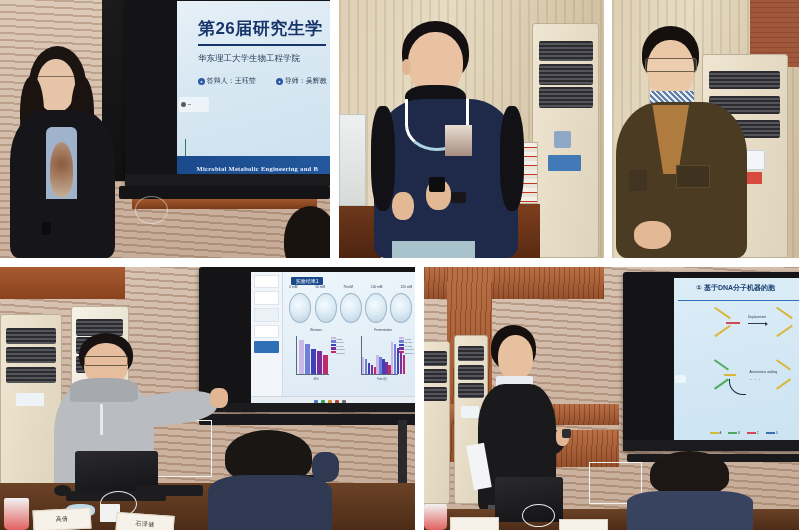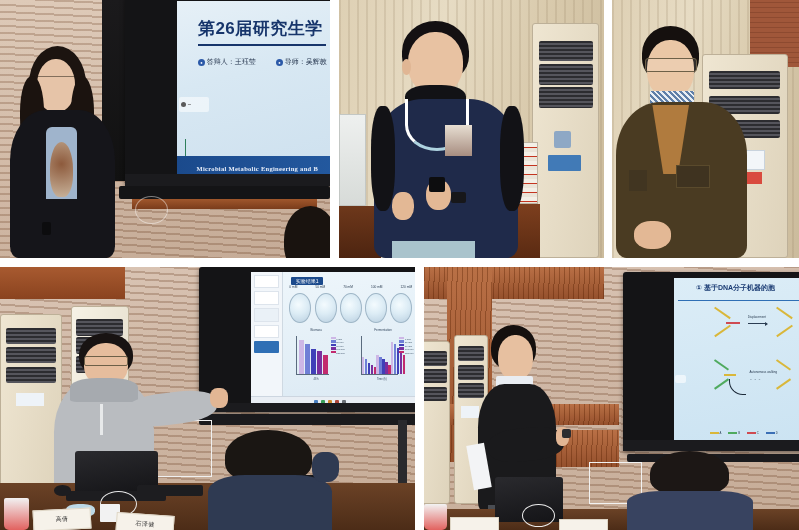--- a/index.html
+++ b/index.html
@@ -73,20 +73,21 @@
     <div style="position:absolute;left:0;top:0;width:32%;height:100%;
       background:repeating-linear-gradient(3deg,rgba(120,80,55,.28) 0 2px,rgba(255,255,255,.06) 2px 7px),linear-gradient(180deg,#dcc7b4,#c9ae99);"></div>
 
     <div style="position:absolute;left:31%;top:0;width:20%;height:70%;background:linear-gradient(180deg,#1b1a1c,#111);"></div>
 
     <div class="tv" style="left:38%;top:-2%;width:66%;height:74%;">
       <div class="screen" style="background:linear-gradient(165deg,#e6f0f7 0%,#d8e8f3 40%,#cde0ee 100%);">
         <div style="position:absolute;left:13%;top:9%;right:2%;">
           <div class="slide-title-blue" style="font-size:17px;letter-spacing:.5px;color:#17356b;">第26届研究生学</div>
           <div style="height:2px;background:#17356b;margin:4px 0 7px;width:94%;"></div>
+          <div style="font-size:8.5px;color:#243a55;">华东理工大学生物工程学院</div>
           <div style="margin-top:11px;display:flex;gap:20px;font-size:7px;color:#203049;">
             <span>
               <span class="badge-icon">●</span>
               <span>答辩人：王珏莹</span>
             </span>
             <span>
               <span class="badge-icon">●</span>
               <span>导师：吴辉教</span>
             </span>
           </div>

